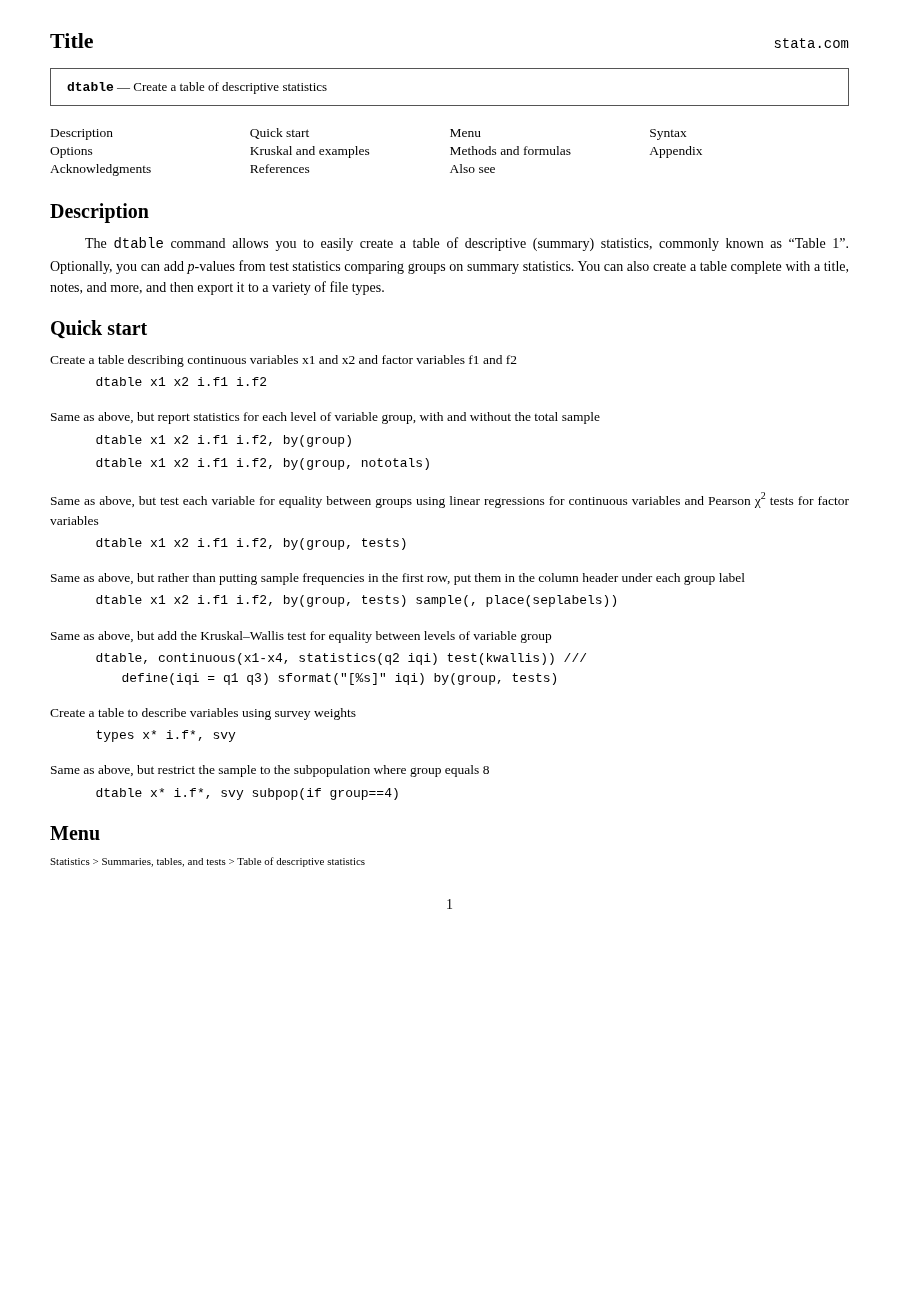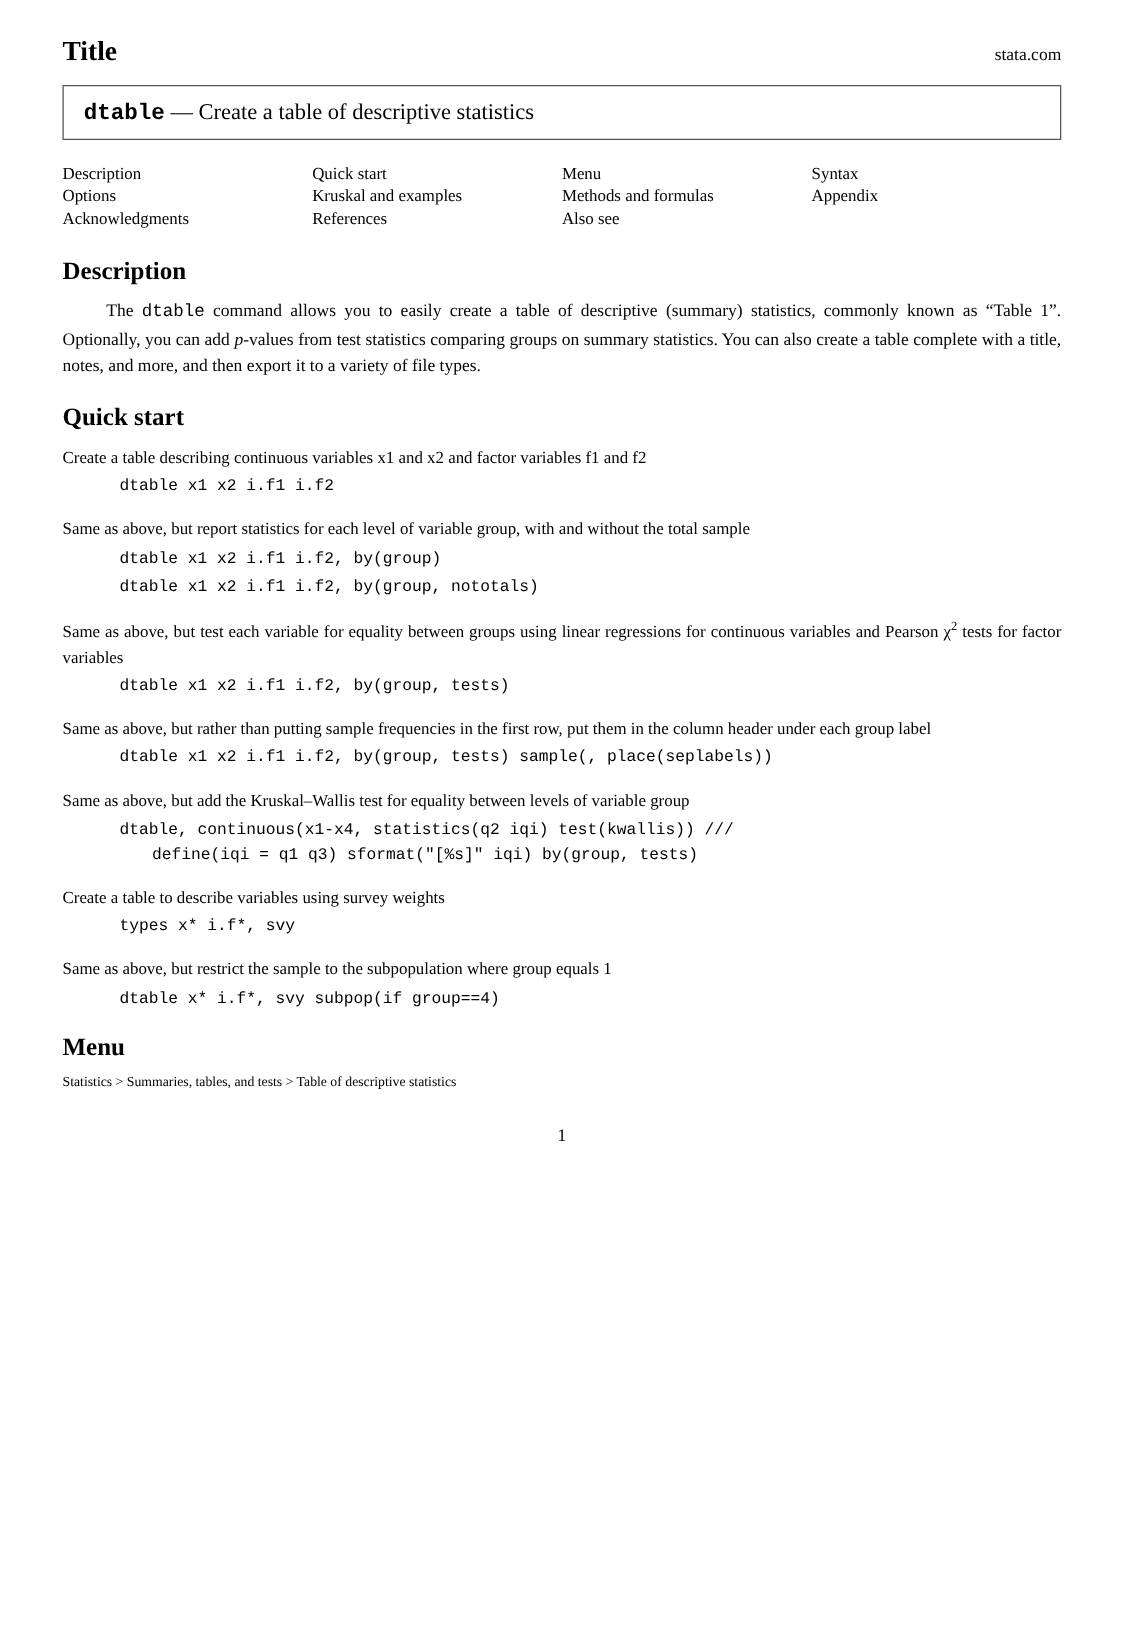--- a/index.html
+++ b/index.html
@@ -23,27 +23,27 @@
       justify-content: space-between;
       align-items: baseline;
       margin-bottom: 14px;
     }
     .header-title {
       font-size: 22px;
       font-weight: bold;
     }
     .header-site {
       font-size: 14px;
-      font-family: Liberation Serif, serif;
+      font-family: Liberation Mono, monospace;
     }
     .title-box {
       border: 1px solid #555;
       padding: 10px 16px;
       margin-bottom: 18px;
-      font-size: 18px;
+      font-size: 13px;
     }
     .title-box .cmd {
       font-family: "Courier New", Courier, monospace;
       font-weight: bold;
     }
     .nav-table {
       width: 100%;
       margin-bottom: 22px;
       border-collapse: collapse;
     }
@@ -174,21 +174,21 @@
     <div class="qs-code">dtable, continuous(x1-x4, statistics(q2 iqi) test(kwallis)) ///</div>
     <div class="qs-code-indent">define(iqi = q1 q3) sformat("[%s]" iqi) by(group, tests)</div>
   </div>
 
   <div class="qs-item">
     <div class="qs-desc">Create a table to describe variables using survey weights</div>
     <div class="qs-code">types x* i.f*, svy</div>
   </div>
 
   <div class="qs-item">
-    <div class="qs-desc">Same as above, but restrict the sample to the subpopulation where group equals 1</div>
+    <div class="qs-desc">Same as above, but restrict the sample to the subpopulation where group equals 8</div>
     <div class="qs-code">dtable x* i.f*, svy subpop(if group==4)</div>
   </div>
 
   <div class="section-heading">Menu</div>
   <div class="menu-path">
     Statistics &gt; Summaries, tables, and tests &gt; Table of descriptive statistics
   </div>
 
   <div class="page-number">1</div>
 

